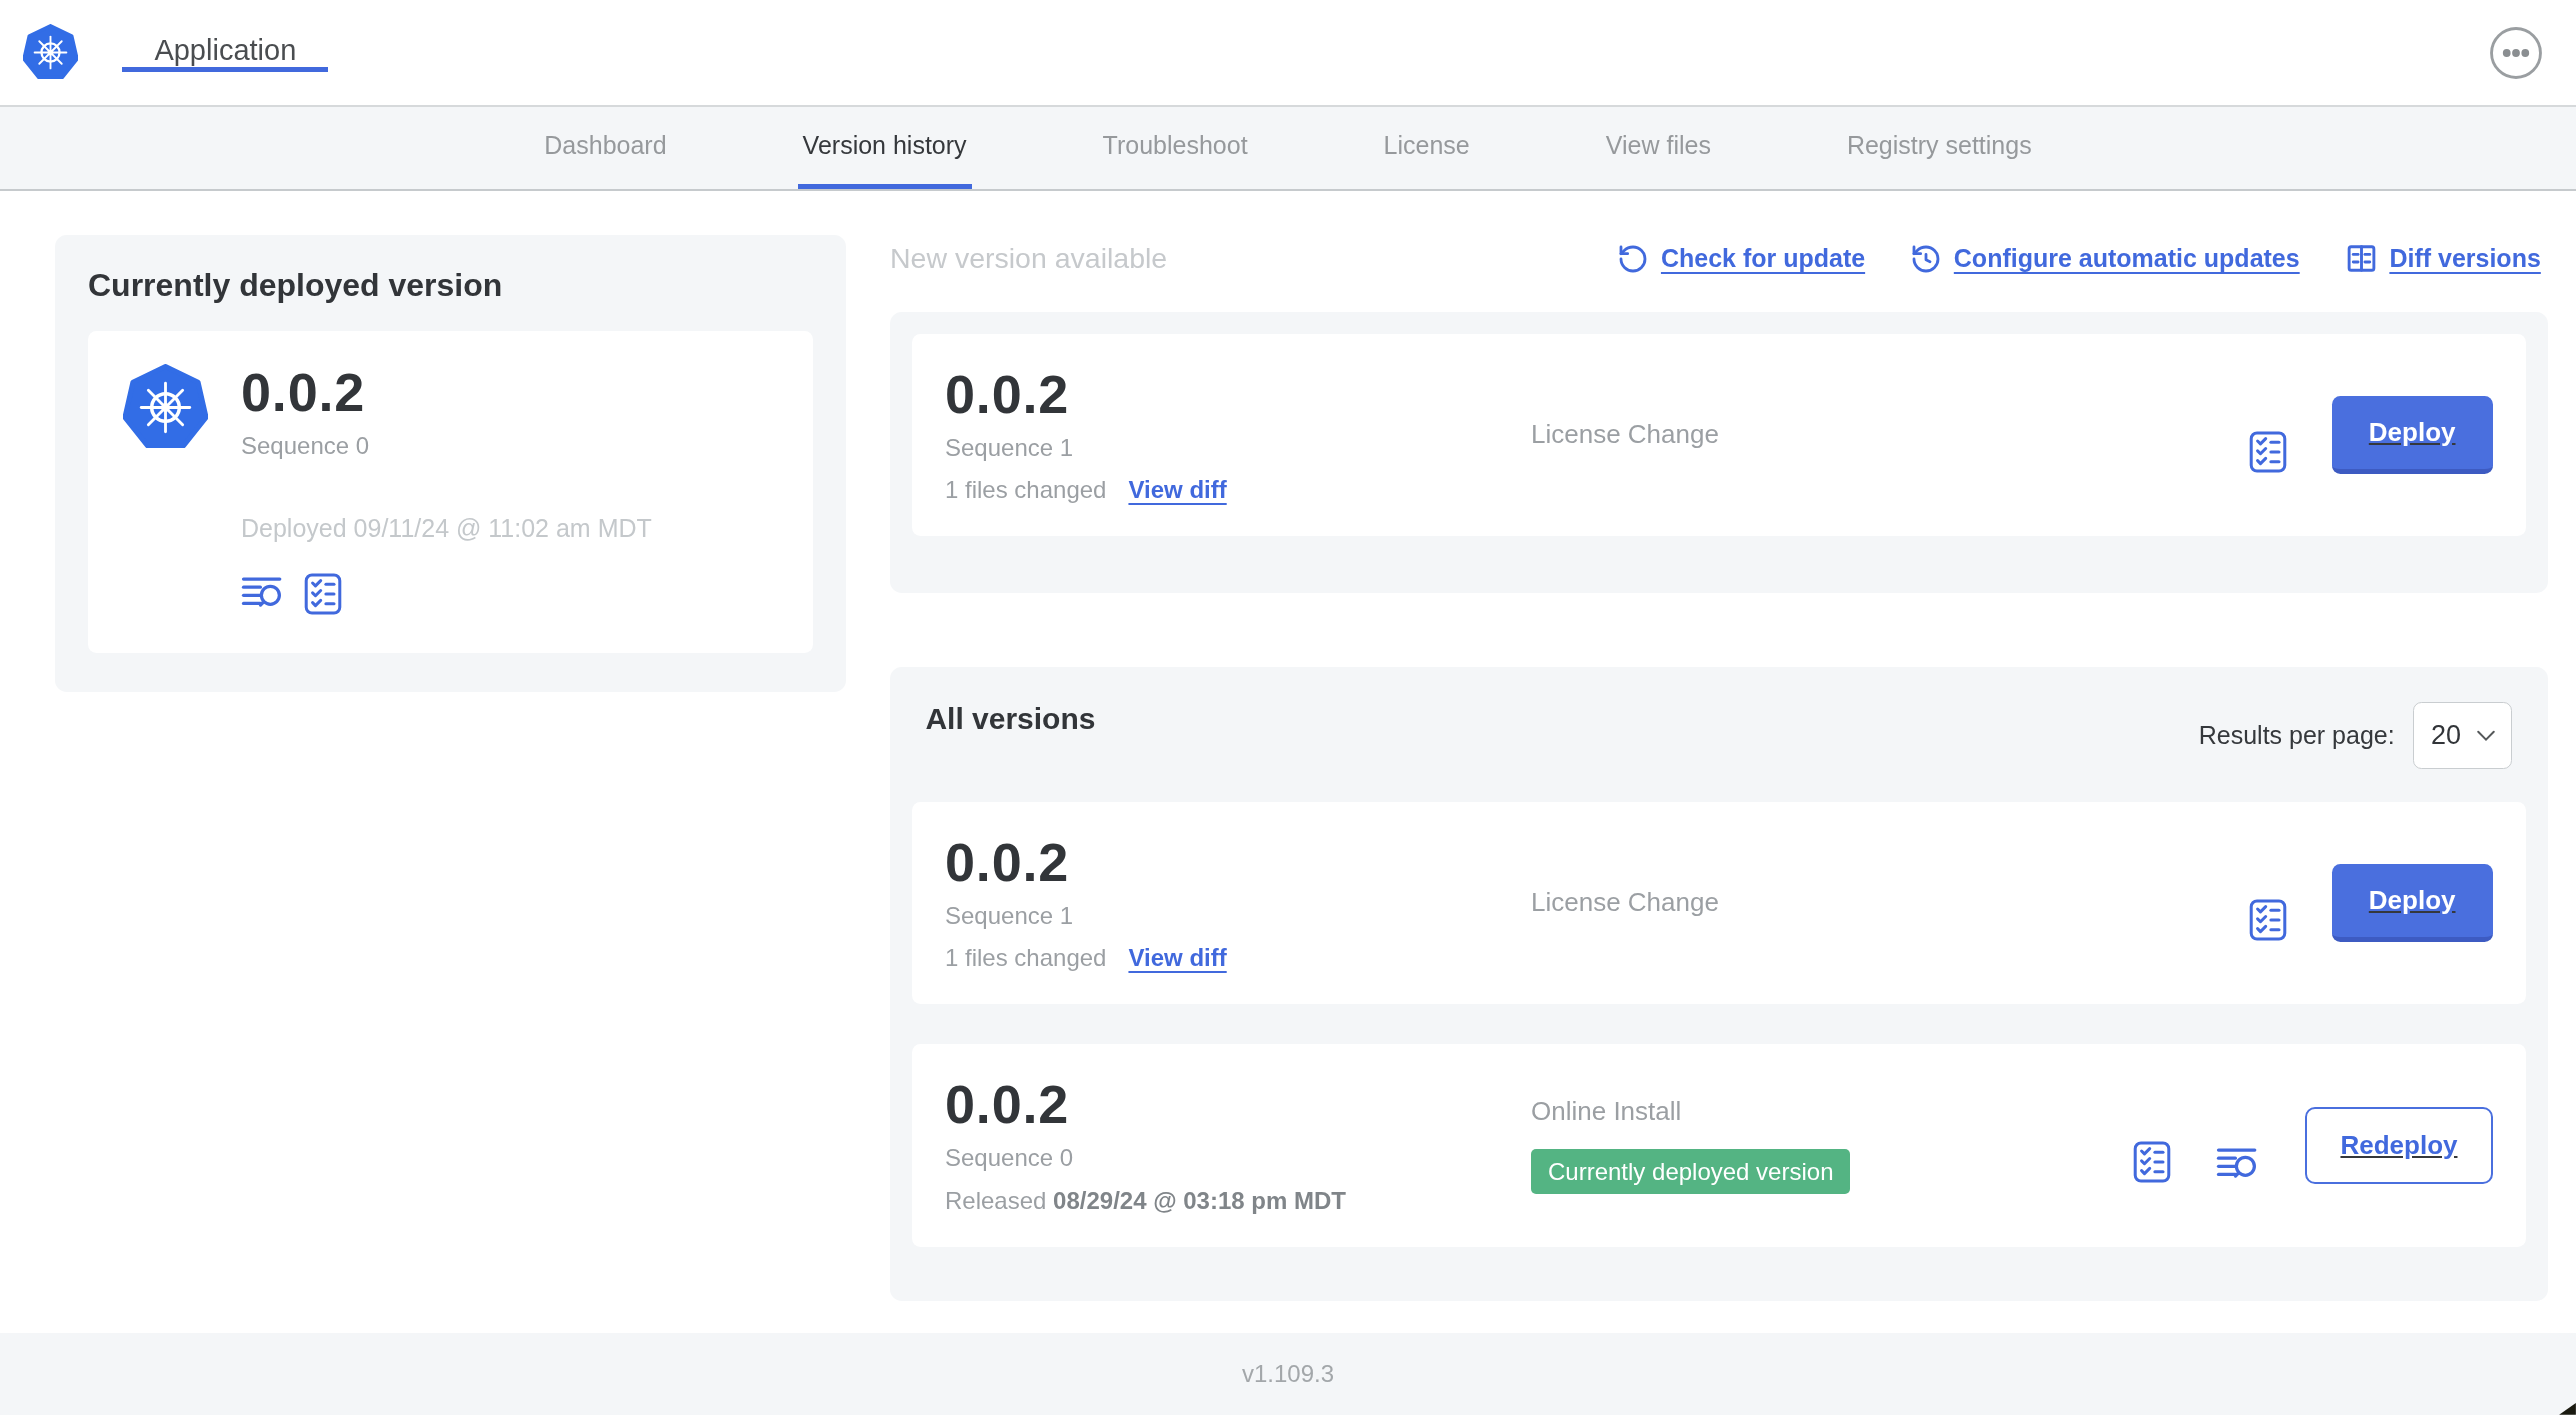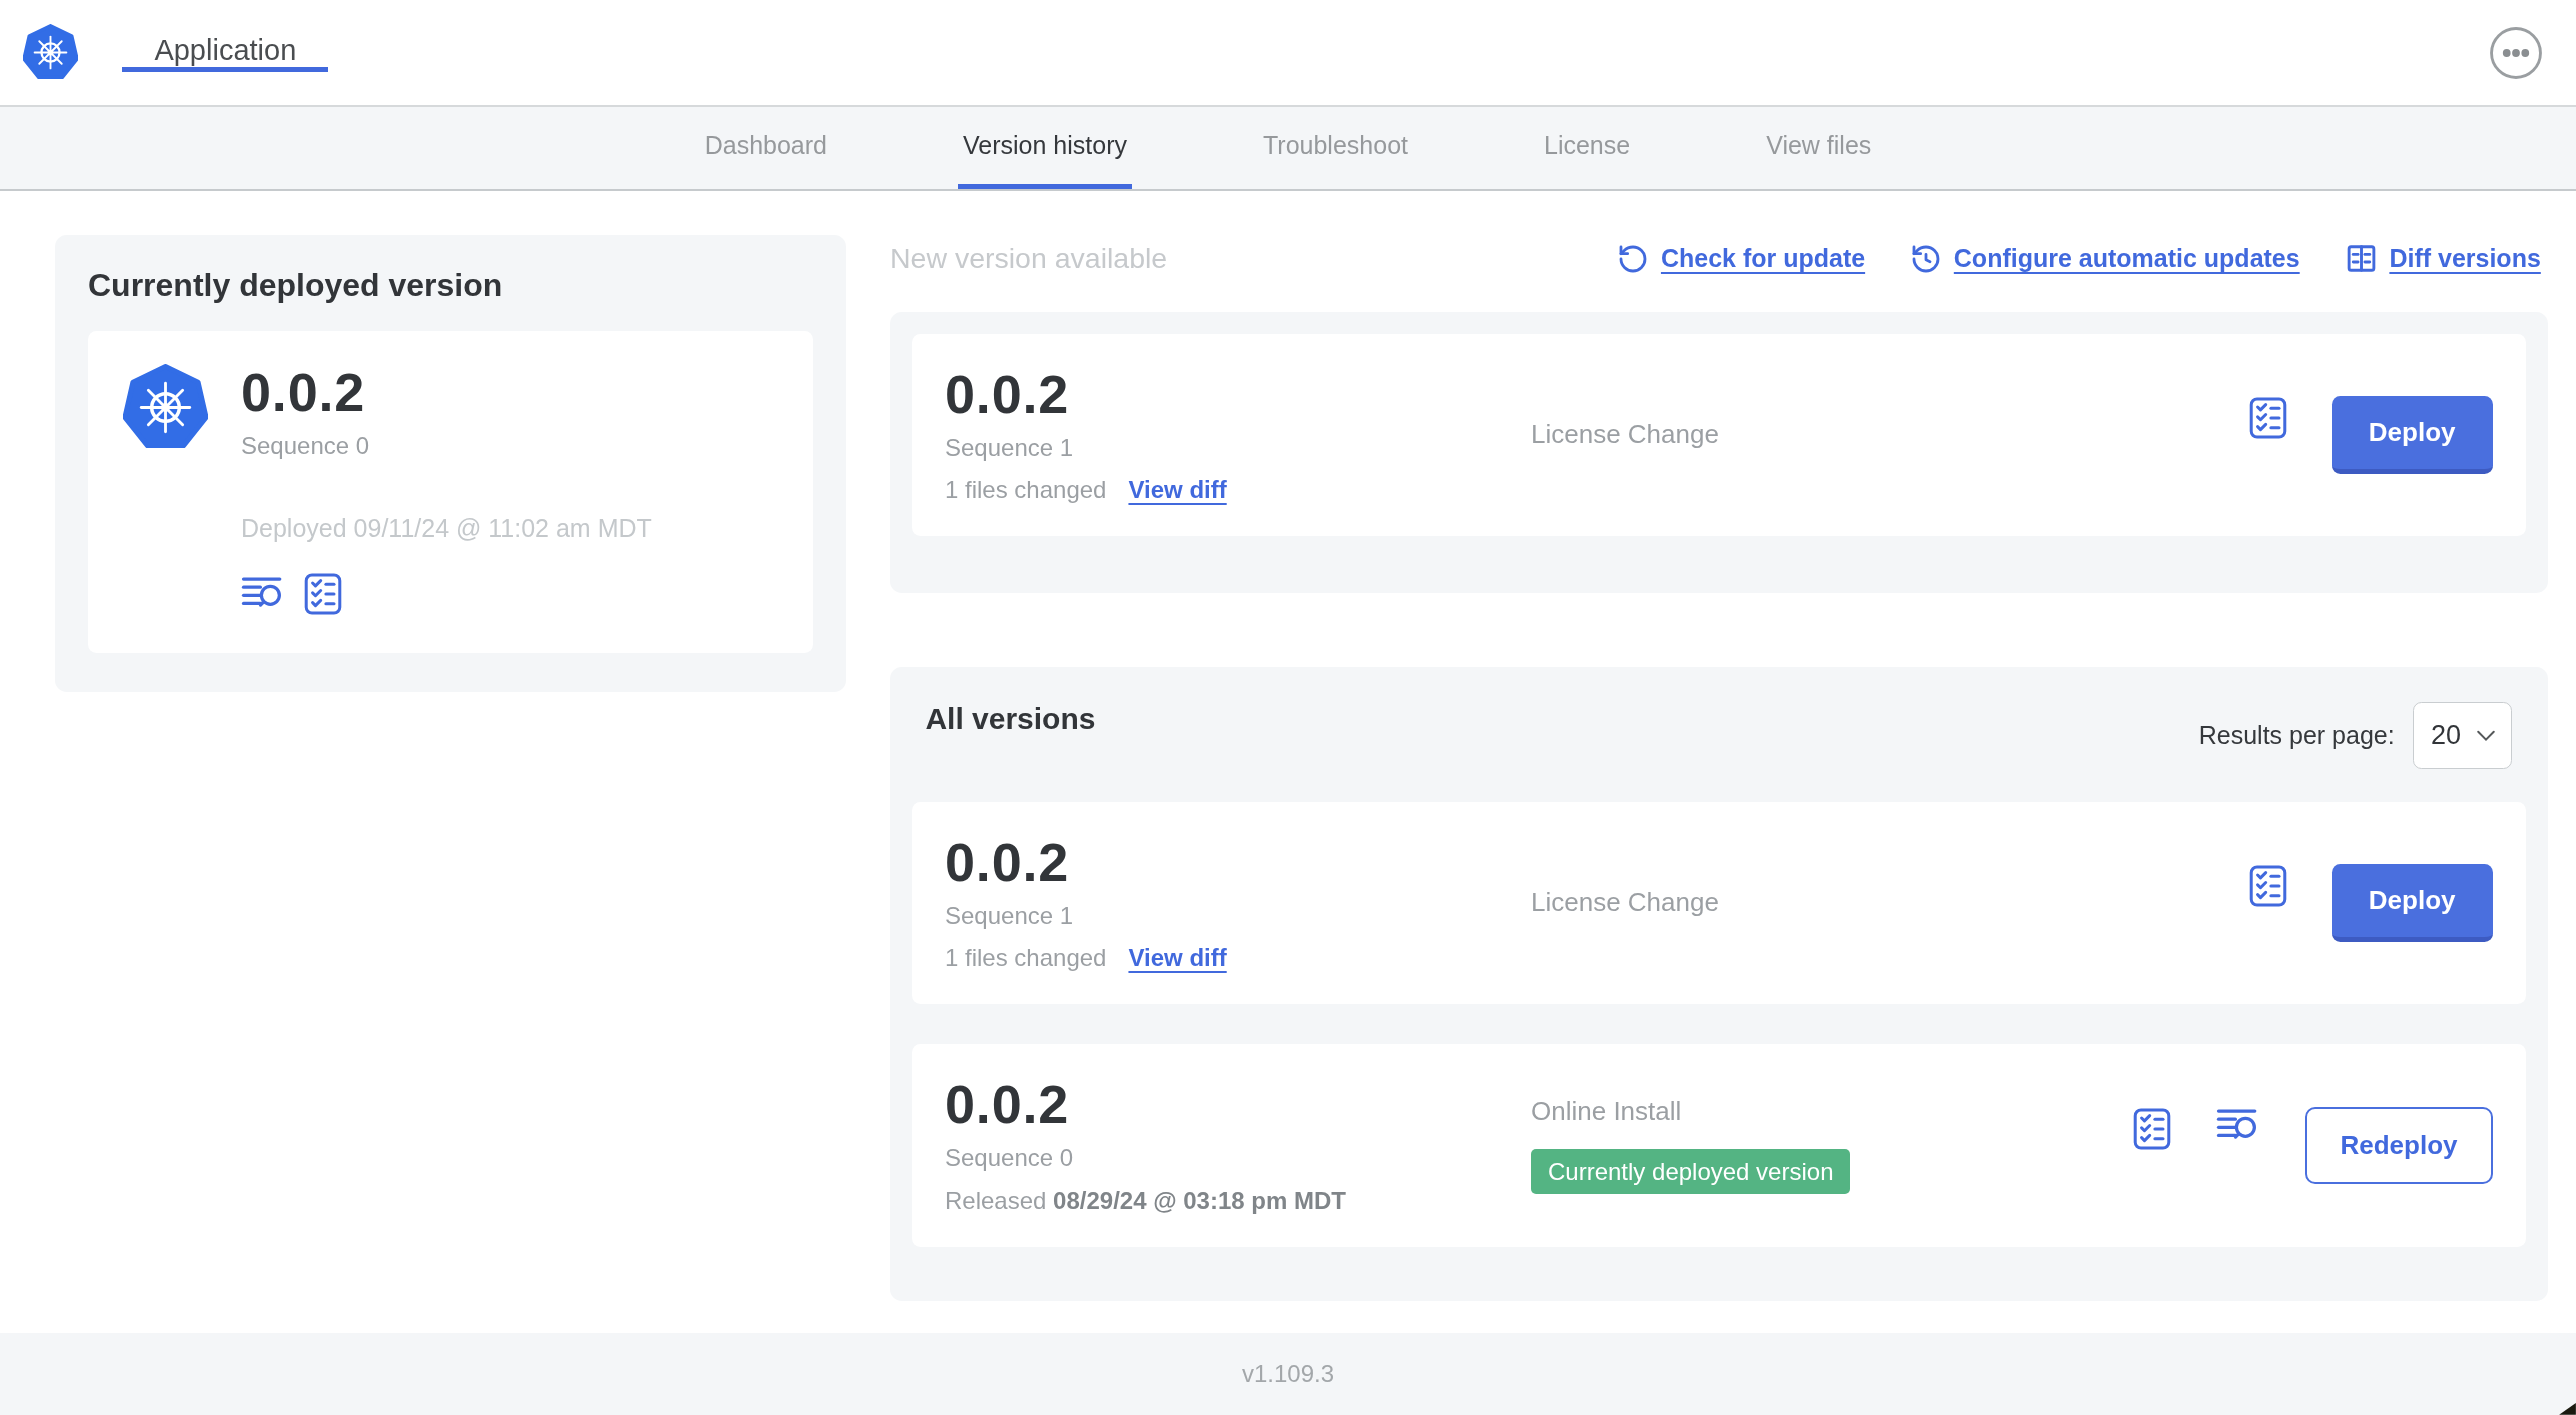--- a/index.html
+++ b/index.html
@@ -129,21 +129,21 @@
     font-size: 24px; font-weight: bold; color: #4169dd;
     text-decoration: underline; text-underline-offset: 5px; cursor: pointer;
   }
   .v-mid { flex: 1; min-width: 0; }
   .v-source { font-size: 26px; color: #9b9fa3; }
   .badge {
     display: inline-block; margin-top: 22px;
     background: #54b483; color: #fff;
     font-size: 24px; padding: 8.4px 17px; border-radius: 5px;
   }
-  .v-actions { display: flex; align-items: flex-start; gap: 44px; flex: none; }
+  .v-actions { display: flex; align-items: flex-end; gap: 44px; flex: none; text-decoration: underline; }
   .btn-primary {
     background: #4a6fde; color: #fff;
     font-size: 26px; font-weight: bold;
     font-family: "Liberation Sans", sans-serif;
     border: none; border-bottom: 5px solid #3d5bc2;
     border-radius: 8.4px; padding: 21px 37px; cursor: pointer;
   }
   .btn-secondary {
     background: #fff; color: #4169dd;
     font-size: 26px; font-weight: bold;
@@ -221,20 +221,21 @@
     </span>
   </button>
 </header>
 
 <nav class="nav">
   <div class="nav-tab">Dashboard</div>
   <div class="nav-tab active">Version history</div>
   <div class="nav-tab">Troubleshoot</div>
   <div class="nav-tab">License</div>
   <div class="nav-tab">View files</div>
+  <div class="nav-tab">Registry settings</div>
 </nav>
 
 <main class="main">
 
   <aside class="panel current-panel">
     <h2>Currently deployed version</h2>
     <div class="cv-card">
       <span class="cv-logo">
         <svg width="85" height="87" viewBox="0 0 100 104">
           <polygon points="50,3 88.9,21.7 98.5,63.8 71.6,97.5 28.4,97.5 1.5,63.8 11.1,21.7" fill="#326de6" stroke="#326de6" stroke-width="6" stroke-linejoin="round"></polygon>

